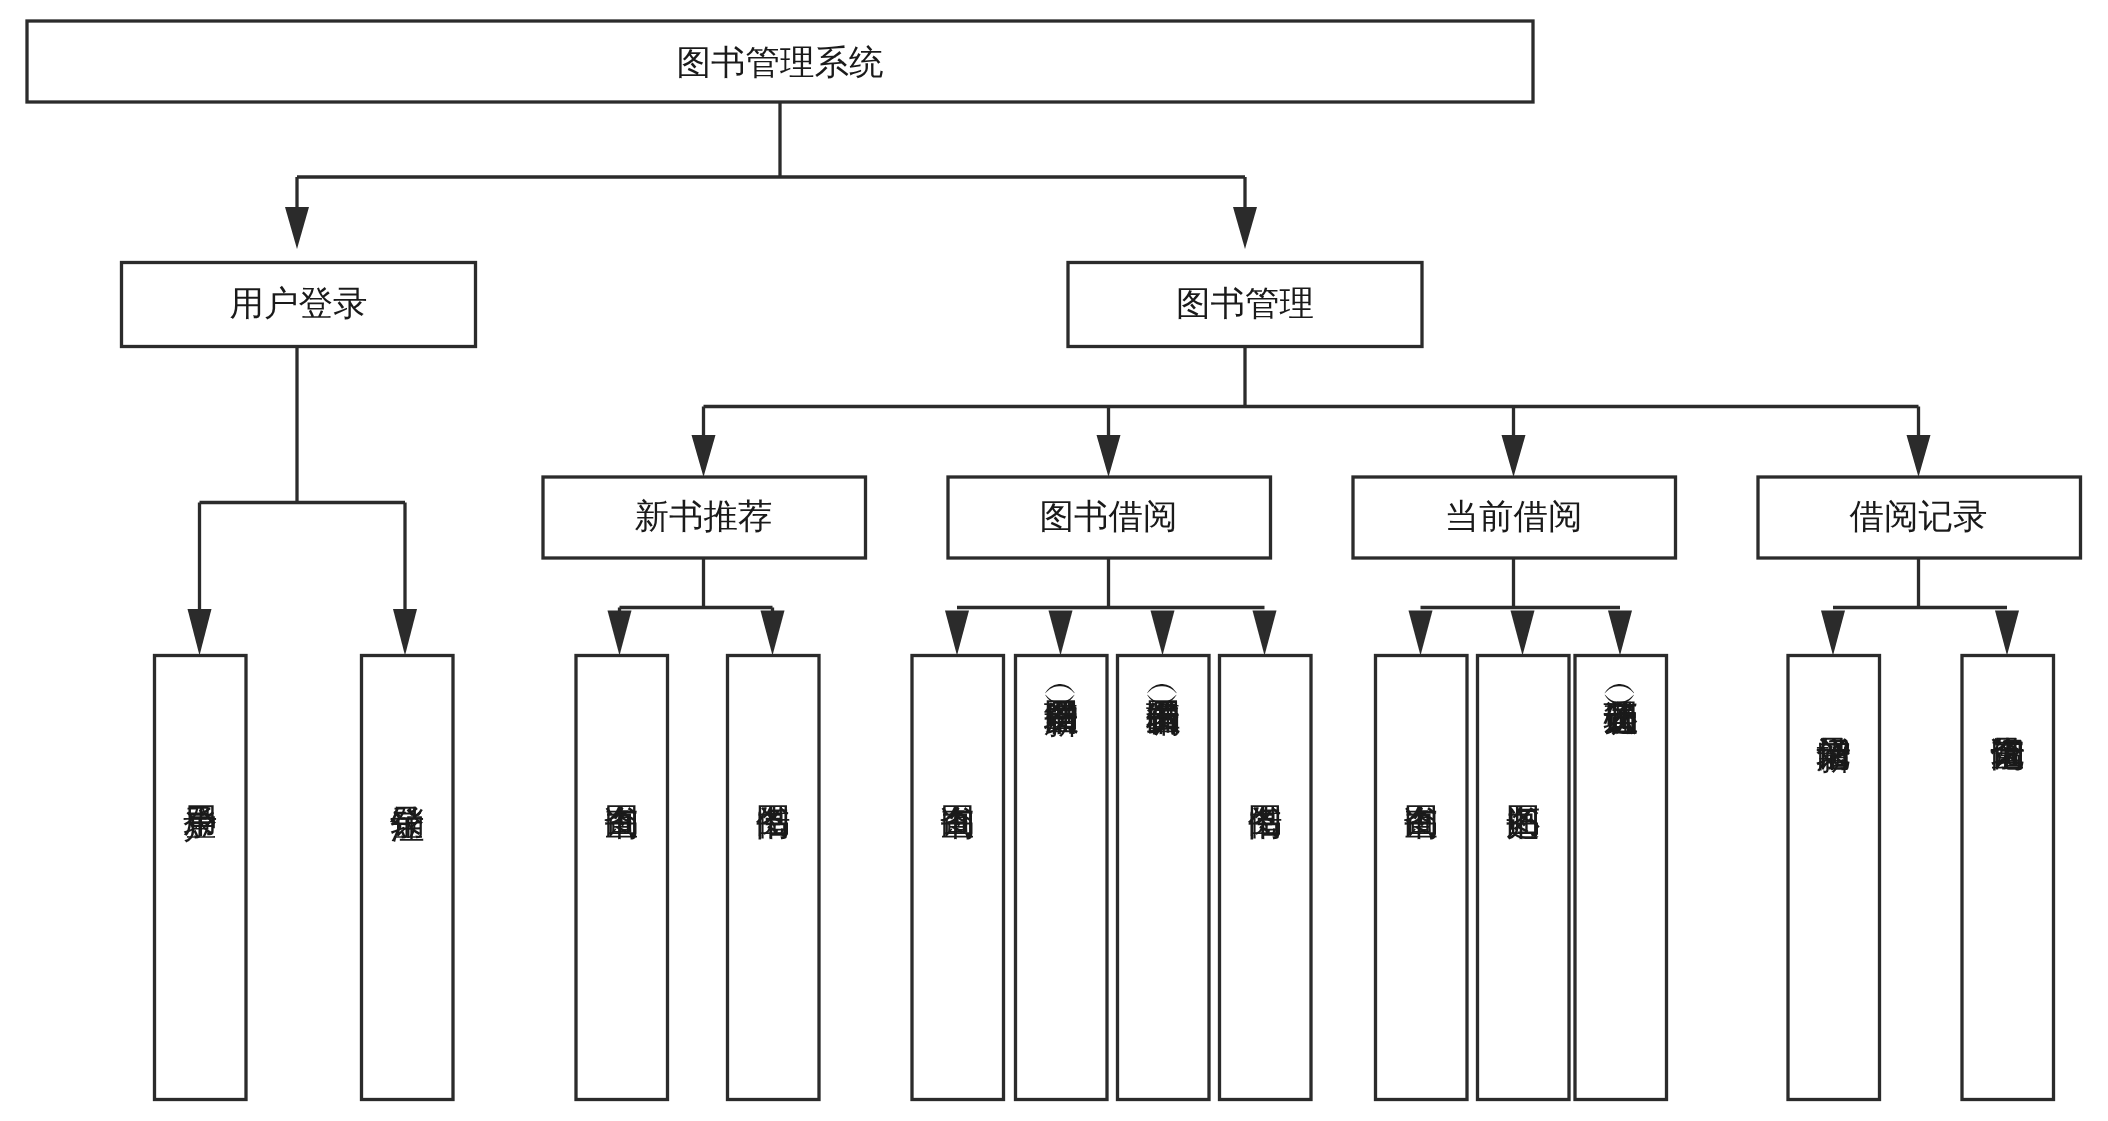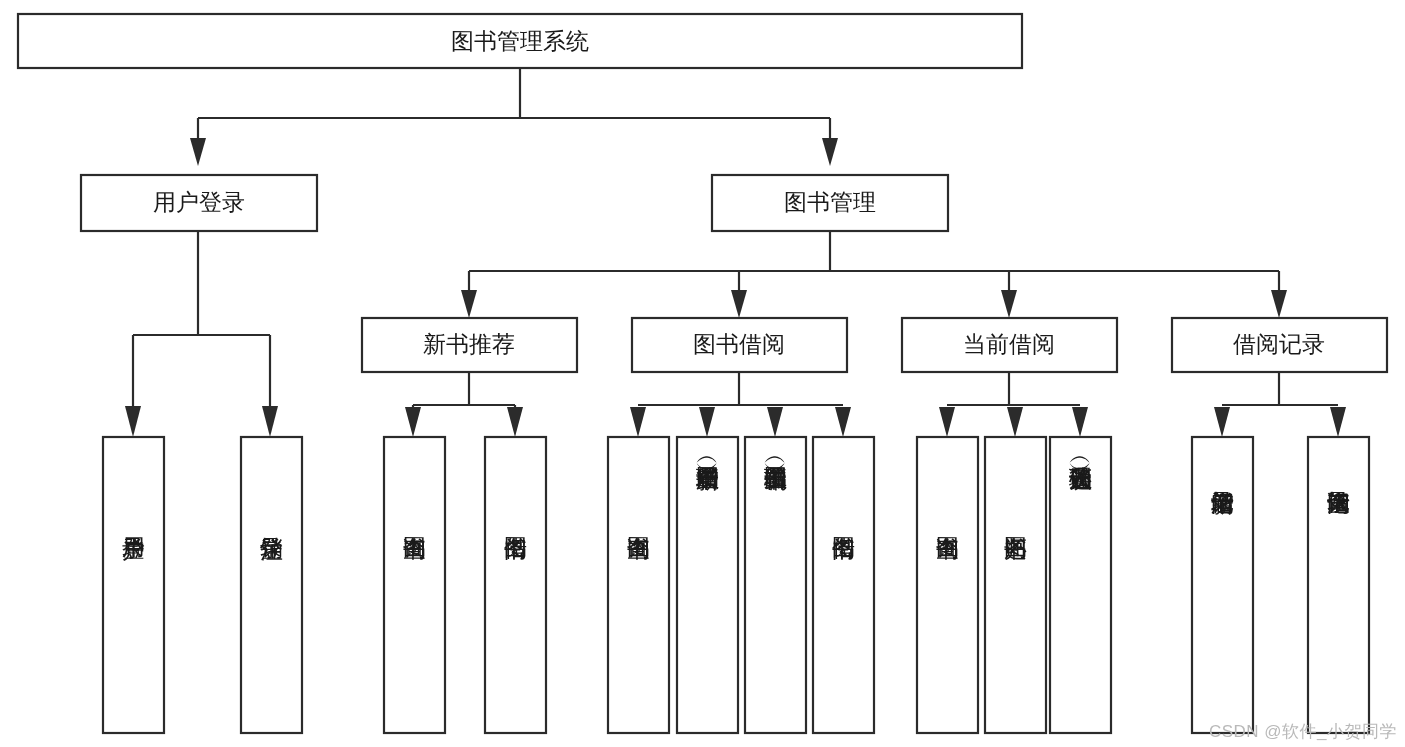--- a/index.html
+++ b/index.html
@@ -240,15 +240,14 @@
       <text class="node-label-v" x="1223" y="473">新增借阅记录</text>
     </g>
 
     <g>
       <rect class="node-box" x="1308" y="437" width="61" height="296"></rect>
       <text class="node-label-v" x="1339" y="473">查询借阅记录</text>
     </g>
 
   </svg>
 
-  <div class="watermark">CSDN @软件_小贺同学</div>
 
 </div>
 
 </body></html>

